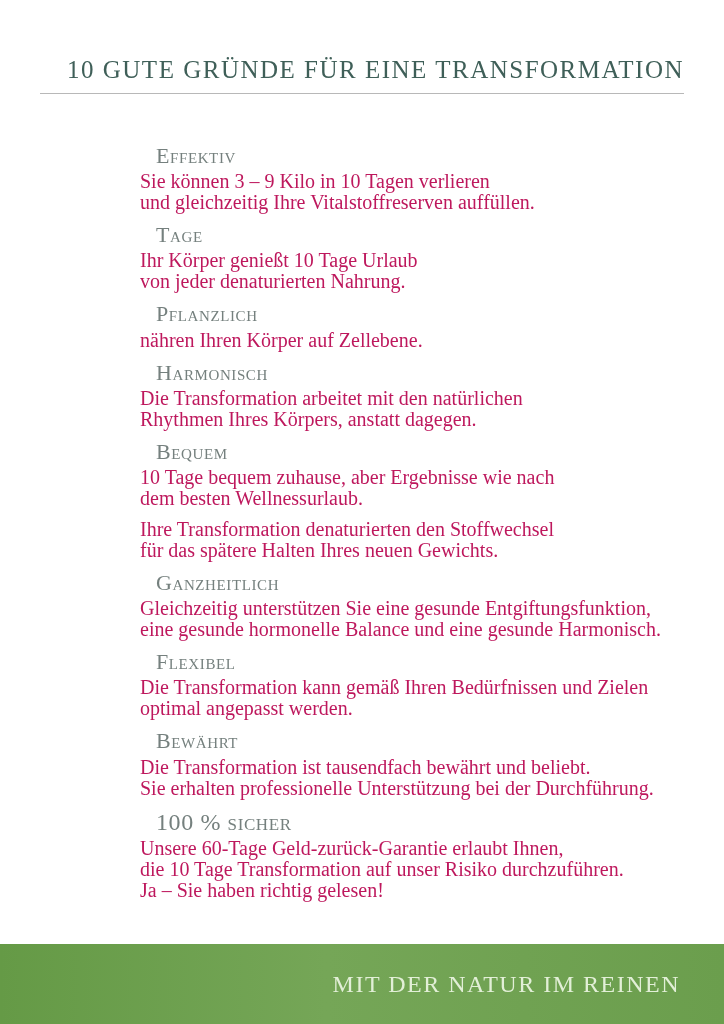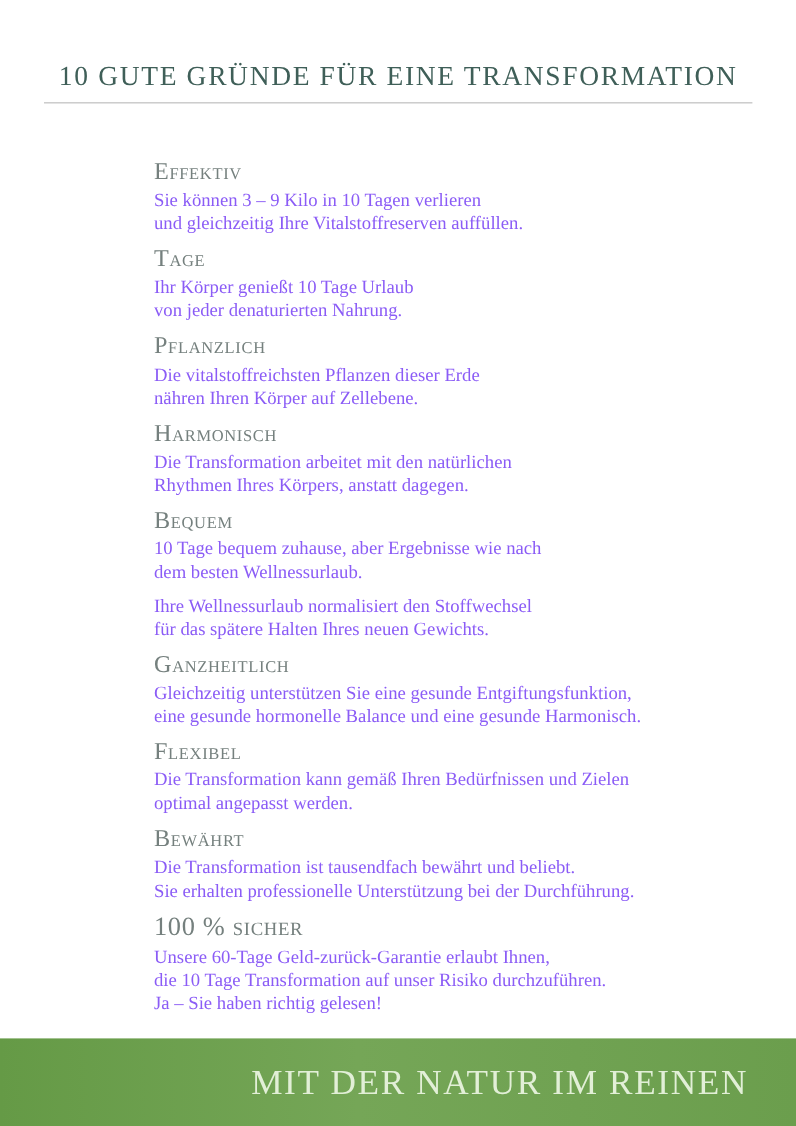--- a/index.html
+++ b/index.html
@@ -15,21 +15,21 @@
     font-family: "Liberation Serif", serif;
     overflow: hidden;
   }
 
   
   .header {
     position: absolute;
     left: 40px;
     right: 40px;
     top: 56px;
-    text-align: center;
+    text-align: right;
   }
   .page-title {
     margin: 0;
     font-weight: normal;
     font-size: 25px;
     letter-spacing: 1.5px;
     color: #3f5f58;
     white-space: nowrap;
   }
   .title-rule {
@@ -43,53 +43,53 @@
   .reasons {
     position: absolute;
     left: 140px;
     top: 144px;
     width: 545px;
   }
   .reason {
     margin: 0 0 10px 0;
   }
   .reason-heading {
-    margin: 0 0 3px 0;
+    margin: 0 0 3px 16px;
     font-weight: normal;
     font-variant: small-caps;
     font-size: 22px;
     line-height: 1.1;
     letter-spacing: 0.6px;
     color: #75807e;
   }
   .reason-heading.numeric {
     font-size: 24px;
   }
   .reason-line {
     margin: 0;
-    font-size: 17px;
+    font-size: 20px;
     line-height: 21px;
-    color: #8b5cf6;
+    color: #be185d;
   }
 
   
   .banner {
     position: absolute;
     left: 0;
     top: 944px;
     width: 724px;
     height: 80px;
     background: linear-gradient(90deg, #659a46 0%, #75a657 45%, #6b9e4d 100%);
   }
   .banner-slogan {
     position: absolute;
     right: 44px;
     top: 50%;
     transform: translateY(-50%);
-    font-size: 32px;
+    font-size: 24px;
     letter-spacing: 1.5px;
     color: #e2efd7;
     white-space: nowrap;
   }
 </style>
 </head>
 <body>
 
 <div class="page">
 
@@ -104,35 +104,34 @@
         <p class="reason-line">Sie können 3 – 9 Kilo in 10 Tagen verlieren</p>
         <p class="reason-line">und gleichzeitig Ihre Vitalstoffreserven auffüllen.</p>
       </section>
       <section class="reason">
         <h2 class="reason-heading">Tage</h2>
         <p class="reason-line">Ihr Körper genießt 10 Tage Urlaub</p>
         <p class="reason-line">von jeder denaturierten Nahrung.</p>
       </section>
       <section class="reason">
         <h2 class="reason-heading">Pflanzlich</h2>
-        <p class="reason-line">Die vitalstoffreichsten Pflanzen dieser Erde</p>
         <p class="reason-line">nähren Ihren Körper auf Zellebene.</p>
       </section>
       <section class="reason">
         <h2 class="reason-heading">Harmonisch</h2>
         <p class="reason-line">Die Transformation arbeitet mit den natürlichen</p>
         <p class="reason-line">Rhythmen Ihres Körpers, anstatt dagegen.</p>
       </section>
       <section class="reason">
         <h2 class="reason-heading">Bequem</h2>
         <p class="reason-line">10 Tage bequem zuhause, aber Ergebnisse wie nach</p>
         <p class="reason-line">dem besten Wellnessurlaub.</p>
       </section>
       <section class="reason">
-        <p class="reason-line">Ihre Wellnessurlaub normalisiert den Stoffwechsel</p>
+        <p class="reason-line">Ihre Transformation denaturierten den Stoffwechsel</p>
         <p class="reason-line">für das spätere Halten Ihres neuen Gewichts.</p>
       </section>
       <section class="reason">
         <h2 class="reason-heading">Ganzheitlich</h2>
         <p class="reason-line">Gleichzeitig unterstützen Sie eine gesunde Entgiftungsfunktion,</p>
         <p class="reason-line">eine gesunde hormonelle Balance und eine gesunde Harmonisch.</p>
       </section>
       <section class="reason">
         <h2 class="reason-heading">Flexibel</h2>
         <p class="reason-line">Die Transformation kann gemäß Ihren Bedürfnissen und Zielen</p>

